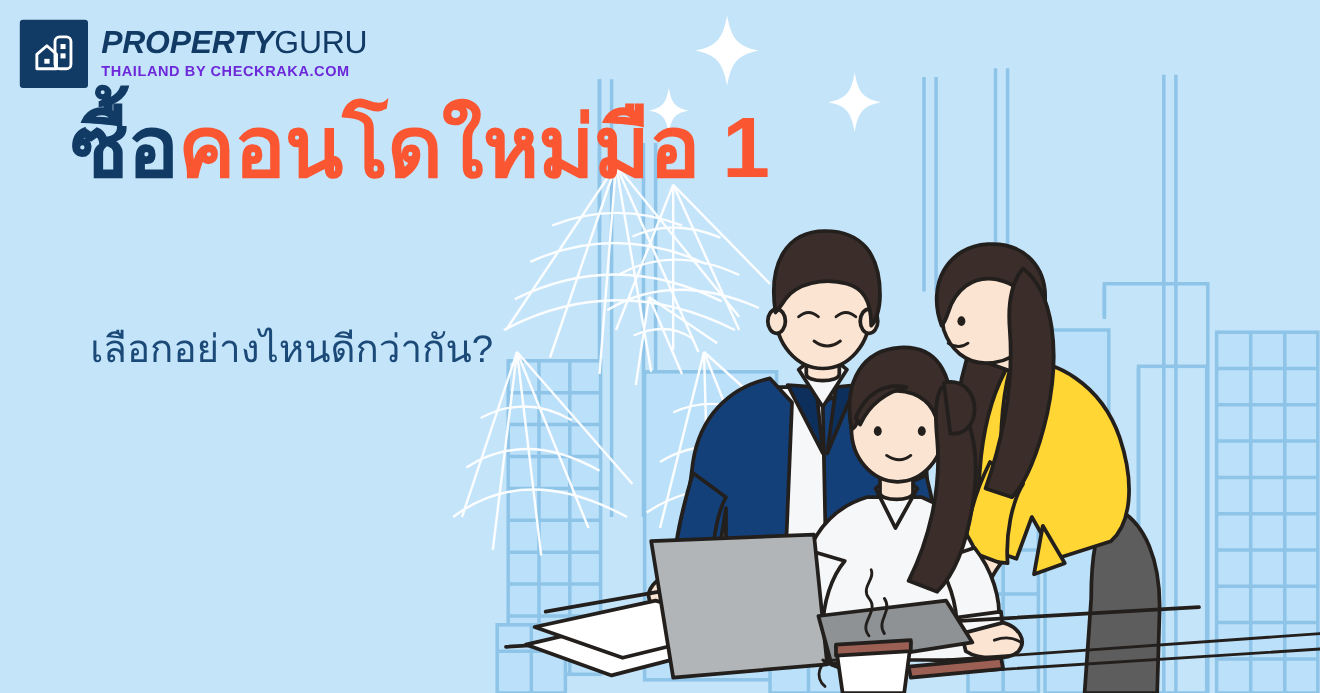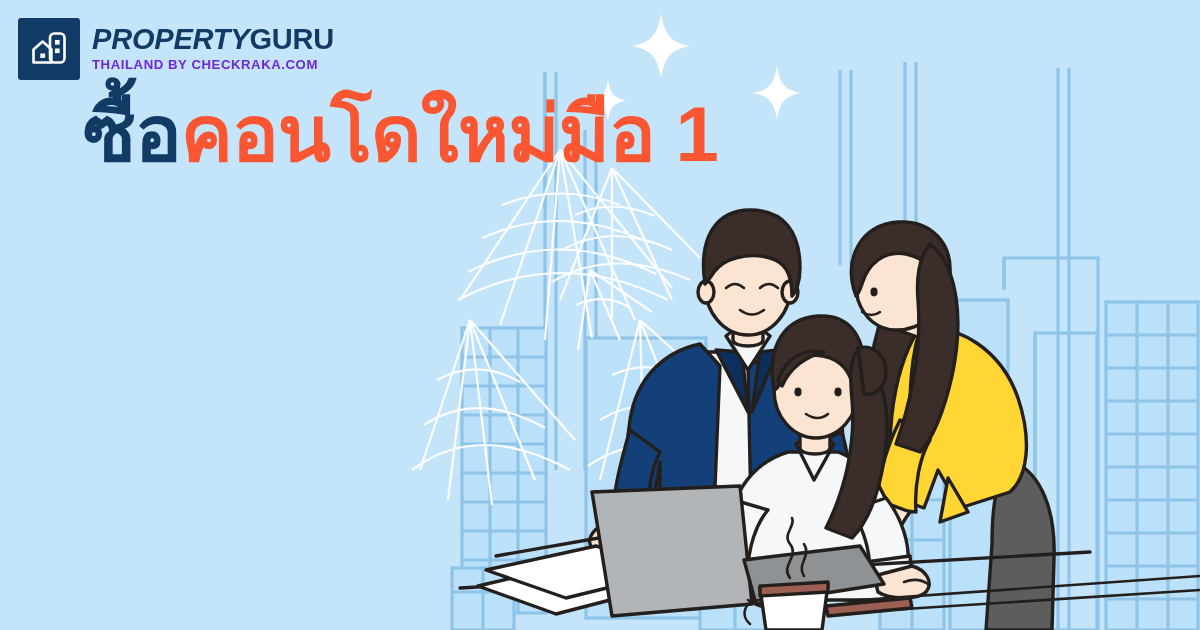--- a/index.html
+++ b/index.html
@@ -38,34 +38,34 @@
   }
   #logo-text { line-height:1; padding-bottom:2px; }
   #logo-wordmark {
     font-size:29px;
     letter-spacing:-0.2px;
     color:#113a64;
     white-space:nowrap;
     line-height:1.02;
   }
   #logo-wordmark .w-bold { font-weight:bold;font-style:italic; }
-  #logo-wordmark .w-light { font-weight:bold; }
+  #logo-wordmark .w-light { font-weight:normal; }
   #logo-tagline {
     font-size:13.2px;
     font-weight:bold;
     letter-spacing:0.55px;
     color:#6d28d9;
     white-space:nowrap;
     margin-top:3px;
   }
 
   
   #headline {
     position:absolute;
-    left:83px; top:86px;
+    left:64px; top:86px;
     z-index:28;
     width:880px;
   }
   .hl-line {
     font-size:78px;
     font-weight:bold;
     line-height:96px;
     white-space:nowrap;
     letter-spacing:-1px;
   }
@@ -257,20 +257,21 @@
     <div id="logo-text">
       <div id="logo-wordmark"><span class="w-bold">PROPERTY</span><span class="w-light">GURU</span></div>
       <div id="logo-tagline">THAILAND BY CHECKRAKA.COM</div>
     </div>
   </div>
 
   <div id="headline">
     <div class="hl-line"><span class="t-navy">ซื้อ</span><span class="t-orange">คอนโดใหม่มือ 1</span></div>
   </div>
 
+  <div id="subtitle">เลือกอย่างไหนดีกว่ากัน?</div>
 
   <div class="layer" id="illustration">
     <svg viewBox="0 0 1200 630" xmlns="http://www.w3.org/2000/svg">
       <defs>
         <style>
           .ol  { stroke:#231f1d; stroke-width:3.4; stroke-linejoin:round; stroke-linecap:round; }
           .olt { stroke:#231f1d; stroke-width:2.6; stroke-linejoin:round; stroke-linecap:round; fill:none; }
           .skin{ fill:#fbe4d2; }
           .hair{ fill:#3a2d2a; }
           .navy{ fill:#14407a; }

